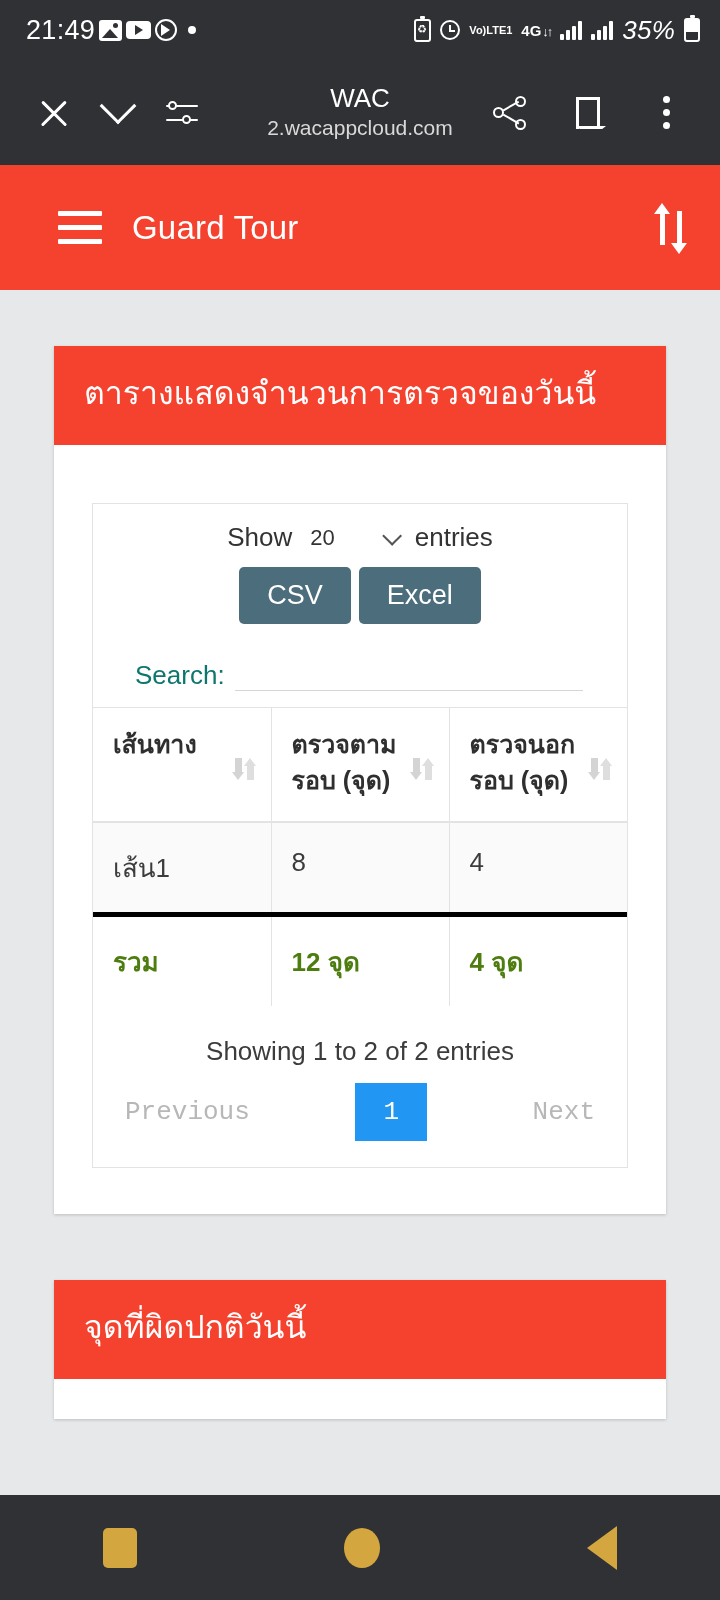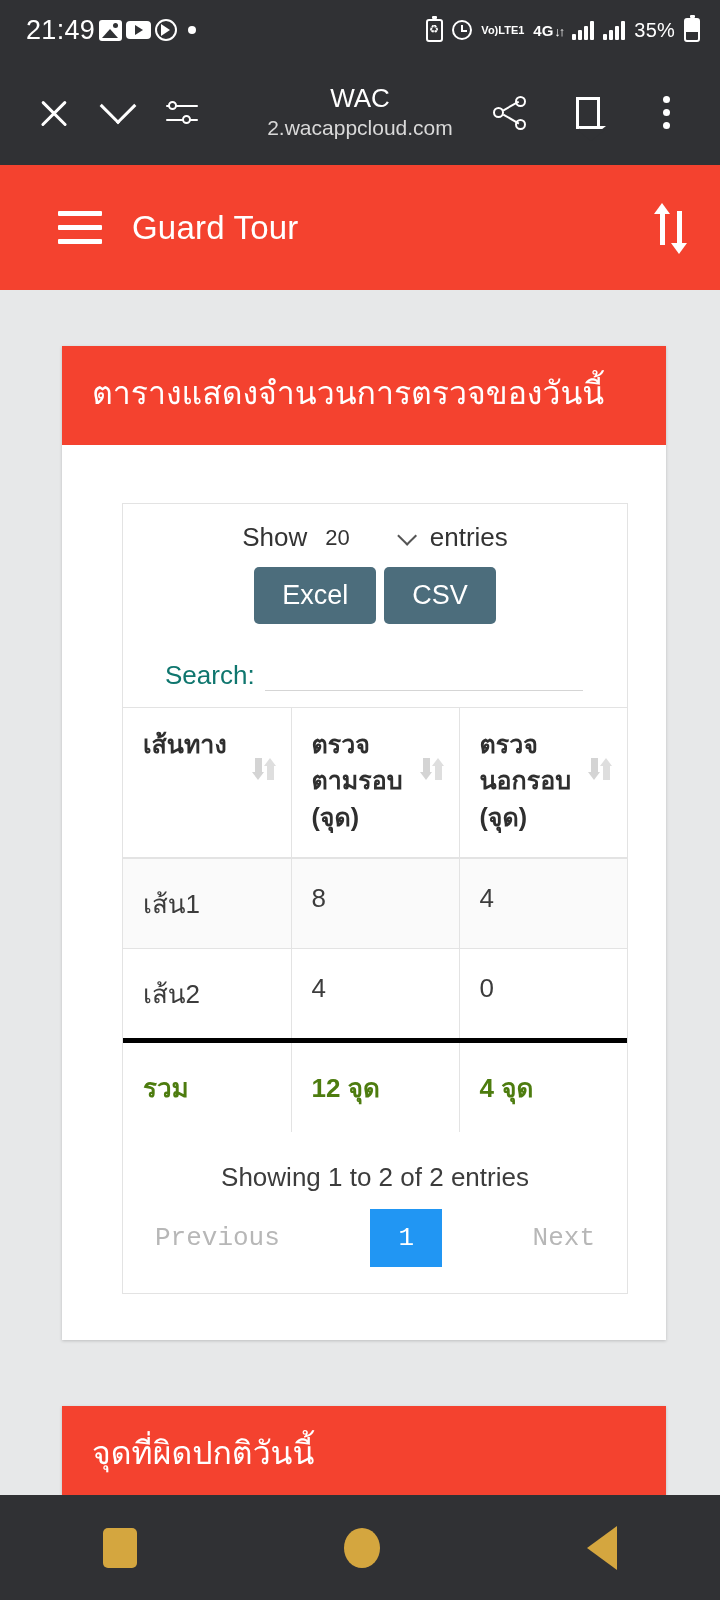--- a/index.html
+++ b/index.html
@@ -51,21 +51,21 @@
   .ic-alarm::after { content:""; position:absolute; left:8px; top:8px; width:5px; height:2px; background:#fff; }
   .volte { display:flex; flex-direction:row; align-items:center; line-height:1.0; font-size: 12px; font-weight: 700; }
   .volte i { font-style: normal; font-size: 11px; }
   .net4g { display:flex; align-items:flex-end; gap:1px; }
   .net4g .g { font-size: 15px; font-weight: 700; line-height: 1; }
   .net4g .arrows { font-size: 13px; line-height: 1; letter-spacing: -2px; }
   .bars { display: inline-flex; align-items: flex-end; gap: 2px; height: 20px; }
   .bars s { display:block; width: 4px; background: #fff; border-radius: 1px; }
   .bars s:nth-child(1){height:6px}.bars s:nth-child(2){height:10px}
   .bars s:nth-child(3){height:14px}.bars s:nth-child(4){height:19px}
-  .batt-pct { font-size: 20px; letter-spacing: .2px; }
+  .batt-pct { font-size: 26px; letter-spacing: .2px; font-style: italic; }
   .ic-batt { width: 16px; height: 24px; border: 2.2px solid #fff; border-radius: 3px; position: relative; }
   .ic-batt::before { content:""; position:absolute; top:-5px; left:3.5px; width:5px; height:3px; background:#fff; border-radius:1px; }
   .ic-batt::after { content:""; position:absolute; left:0; top:0; right:0; height: 60%; background:#fff; }
 
   
   .browser-bar {
     height: 105px; background: #303134; color: #fff; flex: 0 0 105px;
     display: flex; align-items: center; padding: 0 22px; position: relative;
   }
   .bb-btn { width: 64px; height: 64px; display: flex; align-items: center; justify-content: center; }
@@ -121,25 +121,25 @@
   .ic-updown { margin-left: auto; position: relative; width: 40px; height: 50px; }
   .ic-updown .arr { position: absolute; width: 0; height: 0; }
   .ic-updown .shaft { position: absolute; width: 5px; background: #fff; }
   .ic-updown .up-shaft { left: 8px; top: 8px; height: 34px; }
   .ic-updown .up-head { left: 2px; top: 0px; border-left: 8.5px solid transparent; border-right: 8.5px solid transparent; border-bottom: 11px solid #fff; }
   .ic-updown .dn-shaft { left: 25px; top: 8px; height: 34px; }
   .ic-updown .dn-head { left: 19px; bottom: -1px; border-left: 8.5px solid transparent; border-right: 8.5px solid transparent; border-top: 11px solid #fff; }
 
   
   .page { flex: 1 1 auto; background: #e7e8e9; overflow: hidden; padding: 56px 54px 0 54px; }
-  .card { background: #ffffff; box-shadow: 0 1px 3px rgba(0,0,0,.18); margin-left: 8px; }
+  .card { background: #ffffff; box-shadow: 0 1px 3px rgba(0,0,0,.18); }
   .card + .card { margin-top: 66px; }
   .card-head { background: #f4422f; color: #fff; padding: 26px 30px 30px 30px; }
   .card-head-title { font-size: 32px; font-weight: 400; line-height: 1.35; }
-  .card-body { padding: 58px 38px 46px 60px; }
+  .card-body { padding: 58px 38px 46px 38px; }
 
   
   .dt { border: 1px solid #e3e3e3; }
   .dt-top { padding: 18px 0 0 0; }
   .dt-length { display: flex; align-items: center; justify-content: center; gap: 18px; font-size: 26px; color: #333; }
   .dt-select {
     display: inline-flex; align-items: center; gap: 48px;
     font-size: 22px; color: #333; border: none; background: transparent;
   }
   .dt-select .chev { width: 14px; height: 14px; border-right: 2.6px solid #555; border-bottom: 2.6px solid #555; transform: rotate(45deg) translateY(-3px); }
@@ -310,22 +310,22 @@
           <div class="dt-top">
             <div class="dt-length">
               <span>Show</span>
               <span class="dt-select">
                 <span>20</span>
                 <span class="chev"></span>
               </span>
               <span>entries</span>
             </div>
             <div class="dt-buttons">
+              <button class="dt-btn">CSV</button>
               <button class="dt-btn">Excel</button>
-              <button class="dt-btn">CSV</button>
             </div>
             <div class="dt-filter">
               <label>Search:</label>
               <input type="text" value="" placeholder="" style="">
             </div>
           </div>
 
           <table class="dtable">
             <thead>
               <tr>
@@ -375,25 +375,20 @@
                   </div>
                 </th>
               </tr>
             </thead>
             <tbody>
               <tr class="odd">
                 <td>เส้น1</td>
                 <td class="col-sep">8</td>
                 <td class="col-sep">4</td>
               </tr>
-              <tr class="even">
-                <td>เส้น2</td>
-                <td class="col-sep">4</td>
-                <td class="col-sep">0</td>
-              </tr>
             </tbody>
             <tfoot>
               <tr>
                 <td>รวม</td>
                 <td class="col-sep">12 จุด</td>
                 <td class="col-sep">4 จุด</td>
               </tr>
             </tfoot>
           </table>
 

